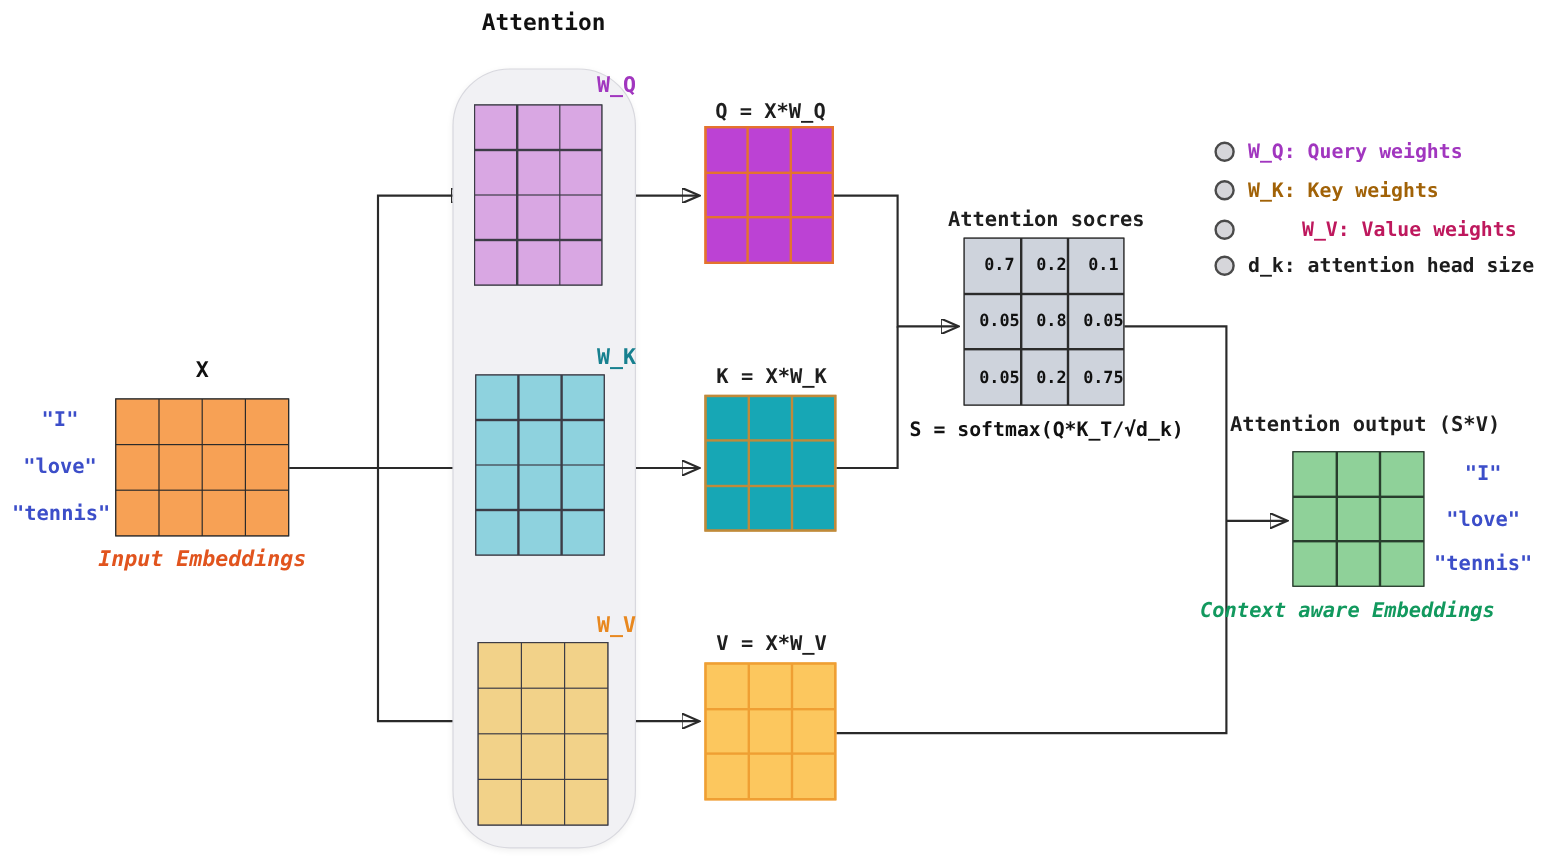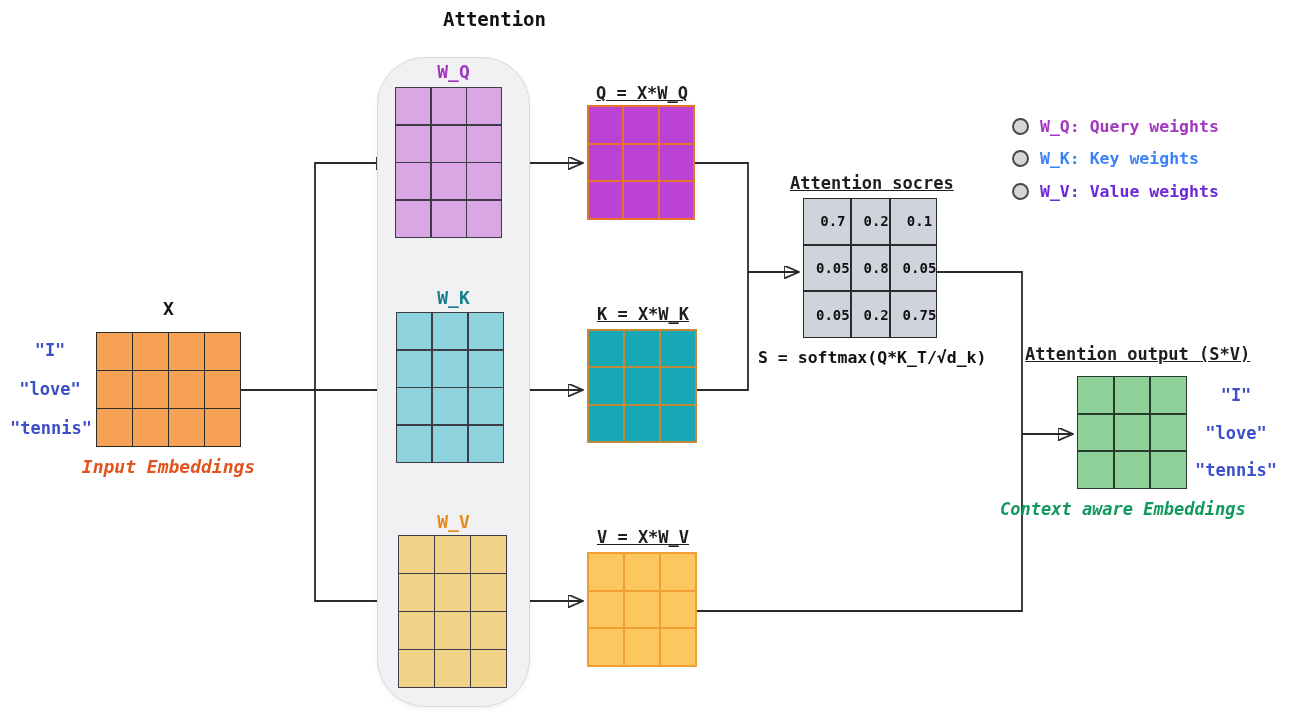--- a/index.html
+++ b/index.html
@@ -40,23 +40,23 @@
 
   .out-matrix       { gap:1.8px; background:var(--out-line); border:1.8px solid var(--out-line); }
   .out-matrix .cell { background:var(--output-cell); }
 
   
   .head-box {
     position:absolute; left:377px; top:57px; width:153px; height:650px;
     background:#f1f1f4; border:1.5px solid #d8d8de; border-radius:48px;
     box-shadow:0 2px 5px rgba(0,0,0,0.06);
   }
-  .head-title { left:360px; top:8px; width:186px; text-align:right; font-size:19px; line-height:22px; color:#111; }
-  .w-label  { width:153px; left:377px; text-align:center; font-size:18px; }
-  .mat-label { font-size:17px; color:#1e1e1e; white-space:pre;text-decoration:underline; }
+  .head-title { left:360px; top:8px; width:186px; text-align:center; font-size:19px; line-height:22px; color:#111; }
+  .w-label  { width:153px; left:377px; text-align:right; font-size:18px; }
+  .mat-label { font-size:17px; color:#1e1e1e; white-space:pre; }
   .row-label { color:#3c4ec9; font-size:17px; text-align:center; }
   .caption   { font-size:18px;font-style:italic; }
   .legend-item { position:absolute; display:flex; align-items:center; gap:11px; font-size:16.5px;justify-content:center; }
   .legend-dot {
     width:17px; height:17px; border-radius:50%;
     background:#d6d6da; border:2px solid #4a4a4a; flex:0 0 auto;
   }
   .formula { font-size:16.5px; color:#111; white-space:pre; }
 </style>
 </head>
@@ -224,20 +224,24 @@
   <div class="abs row-label" style="left: 1190px; top: 423px; width: 92px; color: rgb(60, 78, 201);">"love"</div>
   <div class="abs row-label" style="left: 1190px; top: 460px; width: 92px; color: rgb(60, 78, 201);">"tennis"</div>
   <div class="abs caption" style="left: 1000px; top: 499px; font-size: 17px; color: rgb(18, 153, 94);">Context aware Embeddings</div>
 
   <div class="legend-item" style="left:1012px; top:117px;">
     <span class="legend-dot"></span>
     <span style="color: rgb(161, 54, 191);">W_Q: Query weights</span>
   </div>
   <div class="legend-item" style="left:1012px; top:149px;">
     <span class="legend-dot"></span>
-    <span style="color: #3b82f6;">W_K: Key weights</span>
+    <span style="color: #a16207;">W_K: Key weights</span>
   </div>
   <div class="legend-item" style="left:1012px; top:182px;">
     <span class="legend-dot"></span>
-    <span style="color: #6d28d9;">W_V: Value weights</span>
+    <span style="color: #be185d; margin-left: 45px;">W_V: Value weights</span>
+  </div>
+  <div class="legend-item" style="left:1012px; top:212px;">
+    <span class="legend-dot"></span>
+    <span style="color: rgb(28, 28, 28);">d_k: attention head size</span>
   </div>
 
 </div>
 
 </body></html>

